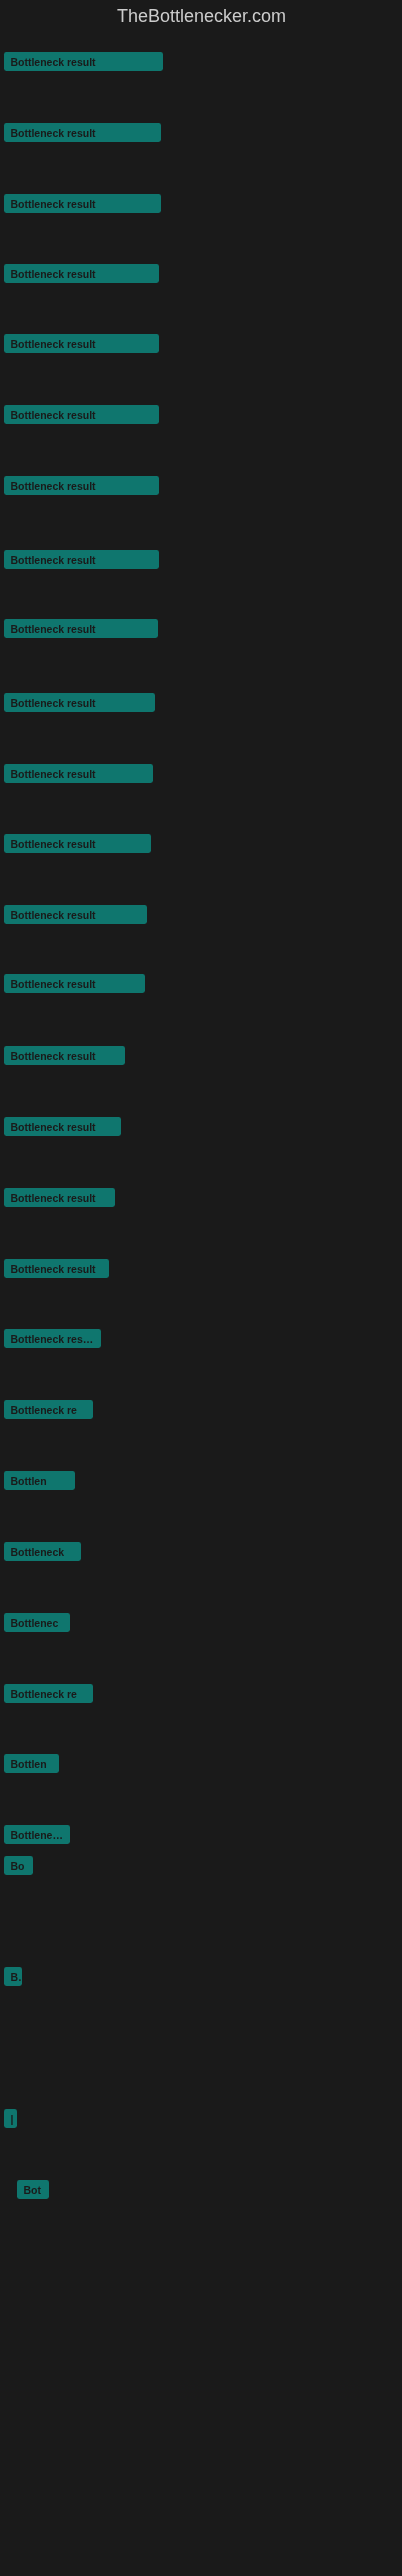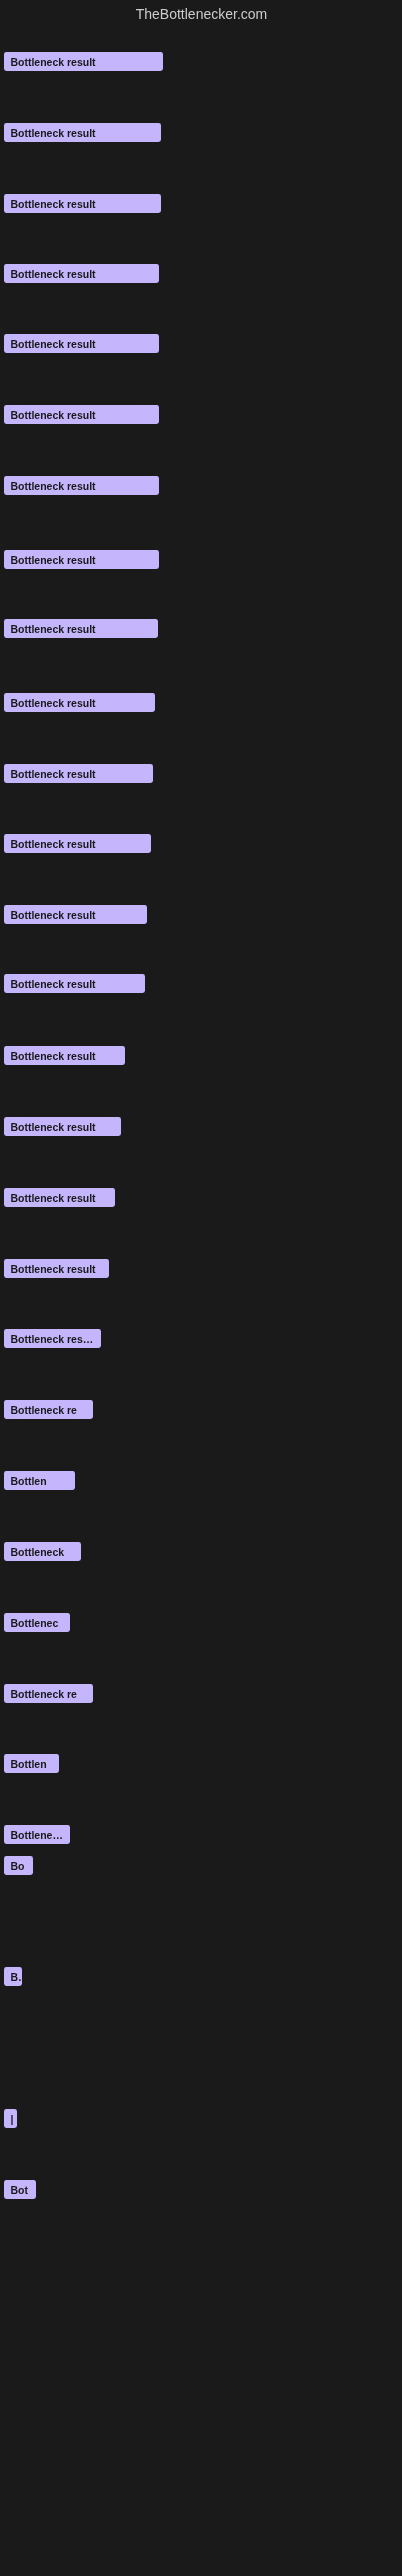--- a/index.html
+++ b/index.html
@@ -13,28 +13,28 @@
       min-height: 2576px;
       background-color: #1a1a1a;
       font-family: Arial, sans-serif;
       position: relative;
       overflow-x: hidden;
     }
 
     .site-title {
       text-align: center;
       color: #cccccc;
-      font-size: 14px;
+      font-size: 18px;
       padding: 6.4px 0 3.2px 0;
       font-weight: normal;
     }
 
     .bottleneck-badge {
       display: inline-block;
-      background-color: #c4b5fd;
+      background-color: #0f766e;
       color: #1a1a1a;
       font-size: 10.5px;
       font-weight: bold;
       padding: 3.2px 6.4px;
       border-radius: 2.4px;
       white-space: nowrap;
       overflow: hidden;
       text-overflow: ellipsis;
       max-width: 161px;
     }
@@ -72,21 +72,21 @@
       <div style="position: absolute; top: 1465px; left: 0px; padding: 6.4px 4px;"><span class="bottleneck-badge" style="max-width: 71px; width: 71px;">Bottlen</span></div>
       <div style="position: absolute; top: 1536px; left: 0px; padding: 6.4px 4px;"><span class="bottleneck-badge" style="max-width: 77px; width: 77px;">Bottleneck</span></div>
       <div style="position: absolute; top: 1607px; left: 0px; padding: 6.4px 4px;"><span class="bottleneck-badge" style="max-width: 66px; width: 66px;">Bottlenec</span></div>
       <div style="position: absolute; top: 1678px; left: 0px; padding: 6.4px 4px;"><span class="bottleneck-badge" style="max-width: 89px; width: 89px;">Bottleneck re</span></div>
       <div style="position: absolute; top: 1748px; left: 0px; padding: 6.4px 4px;"><span class="bottleneck-badge" style="max-width: 55px; width: 55px;">Bottlen</span></div>
       <div style="position: absolute; top: 1819px; left: 0px; padding: 6.4px 4px;"><span class="bottleneck-badge" style="max-width: 66px; width: 66px;">Bottleneck</span></div>
       <div style="position: absolute; top: 1850px; left: 0px; padding: 6.4px 4px;"><span class="bottleneck-badge" style="max-width: 29px; width: 29px;">Bo</span></div>
       <div style="position: absolute; top: 1961px; left: 0px; padding: 6.4px 4px;"><span class="bottleneck-badge" style="max-width: 17.7px; width: 17.7px;">B</span></div>
       <div style="position: absolute; top: 2032px; left: 0px; width: 403px; height: 64px;"></div>
       <div style="position: absolute; top: 2103px; left: 0px; padding: 6.4px 4px;"><span class="bottleneck-badge" style="max-width: 3.2px; width: 3.2px;">|</span></div>
-      <div style="position: absolute; top: 2174px; left: 0px; padding: 6.4px 4px;"><span class="bottleneck-badge" style="max-width: 32px; width: 32px;">Bot</span></div>
+      <div style="position: absolute; top: 2174px; left: 13px; padding: 6.4px 4px;"><span class="bottleneck-badge" style="max-width: 32px; width: 32px;">Bot</span></div>
       <div style="position: absolute; top: 2244px; left: 0px; width: 403px; height: 64px;"></div>
       <div style="position: absolute; top: 2315px; left: 0px; width: 403px; height: 64px;"></div>
       <div style="position: absolute; top: 2386px; left: 0px; width: 403px; height: 64px;"></div>
       <div style="position: absolute; top: 2457px; left: 0px; width: 403px; height: 64px;"></div>
       <div style="position: absolute; top: 2528px; left: 0px; width: 403px; height: 64px;"></div>
     </div>
 
 </div>
 
 

